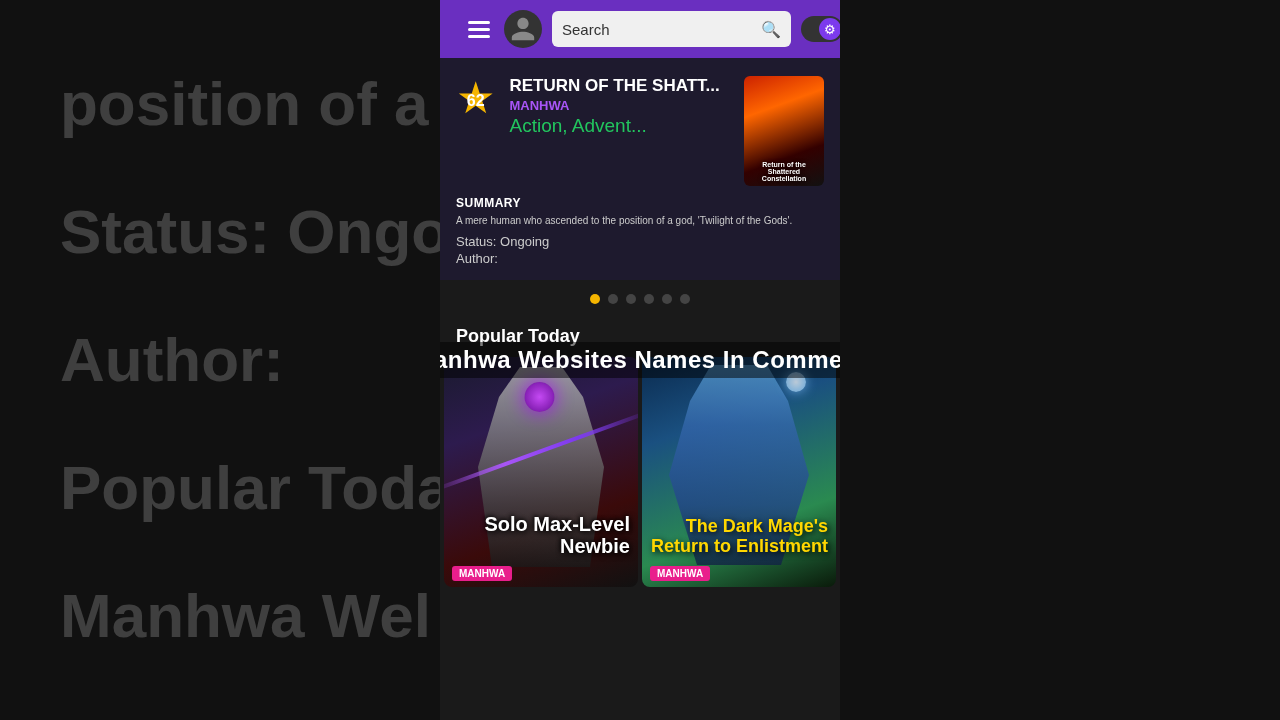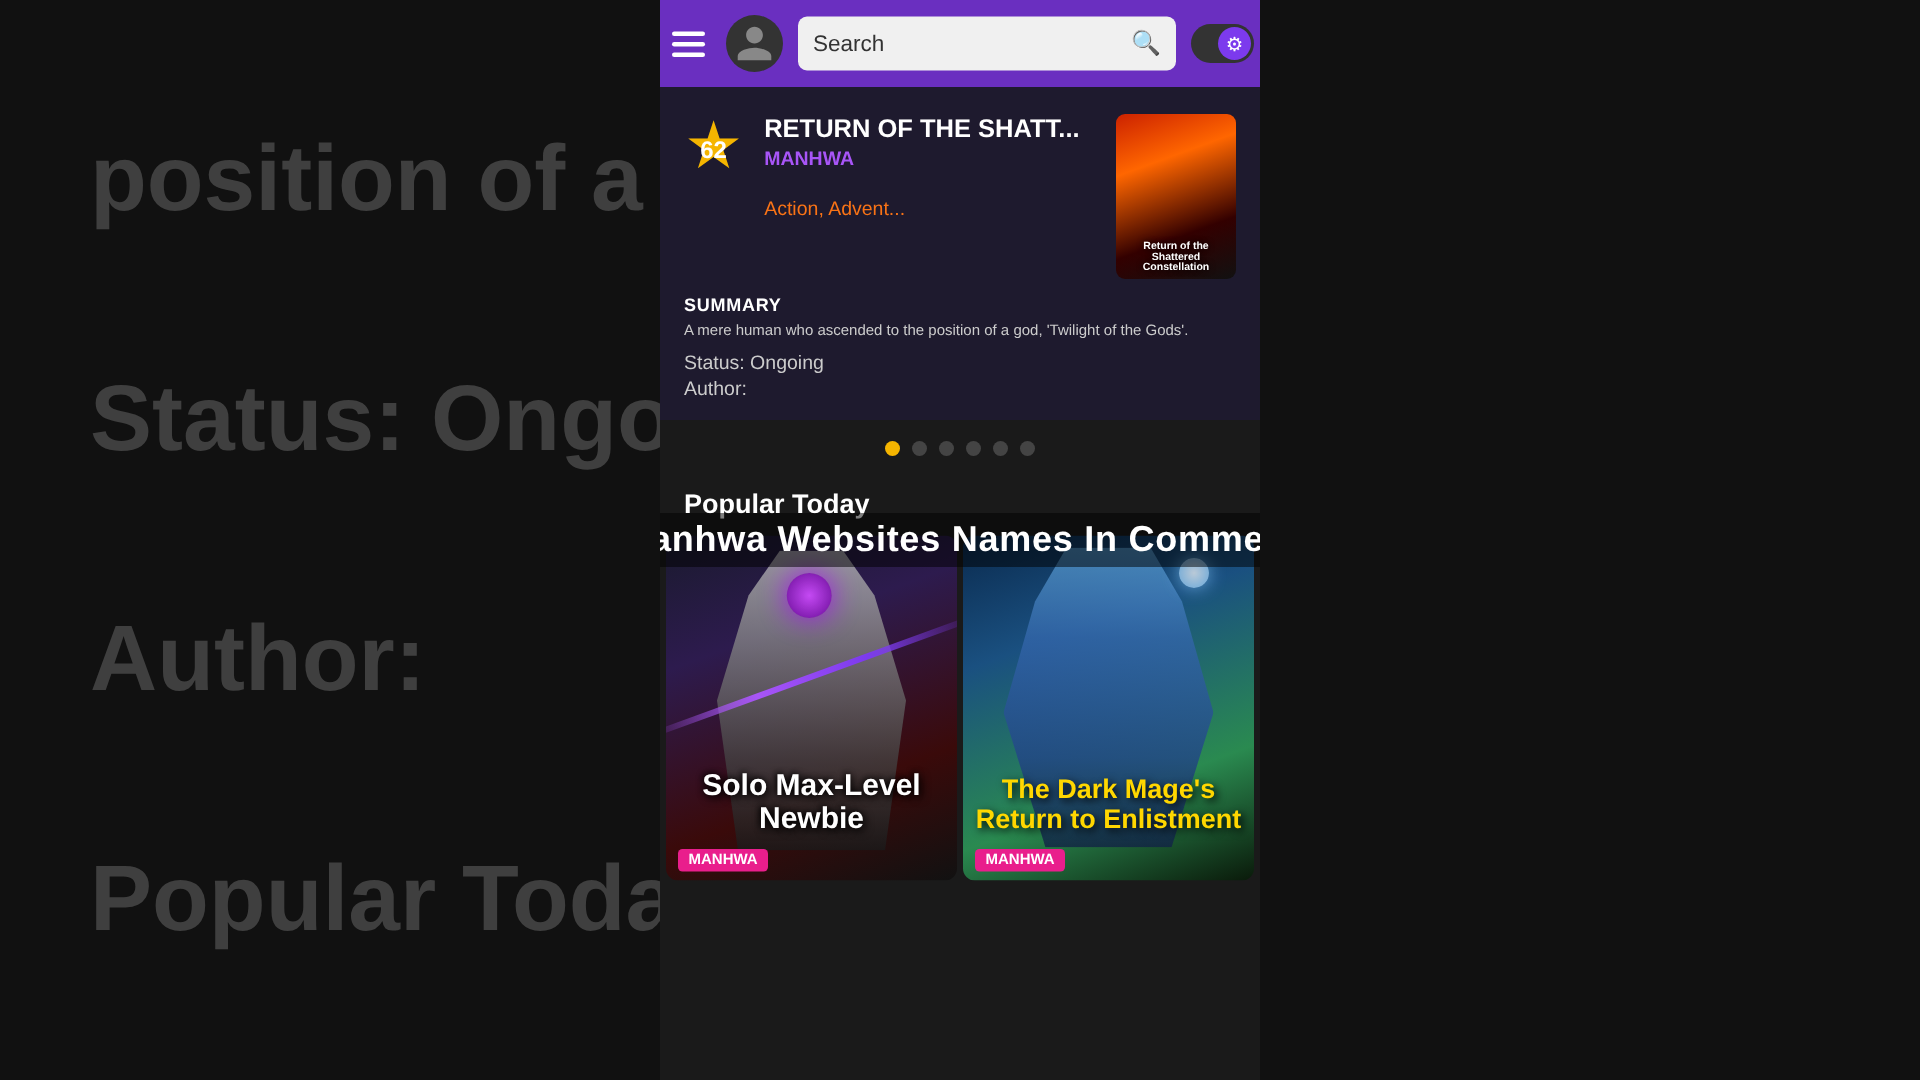--- a/index.html
+++ b/index.html
@@ -43,21 +43,21 @@
       display: flex;
       flex-direction: column;
       overflow: hidden;
     }
 
     
     .header {
       background: #6a2fc0;
       display: flex;
       align-items: center;
-      padding: 8px 4px;
+      padding: 8px 24px;
       gap: 10px;
       height: 58px;
       flex-shrink: 0;
     }
 
     .menu-btn {
       display: flex;
       flex-direction: column;
       gap: 4px;
       cursor: pointer;
@@ -181,23 +181,23 @@
       color: white;
       line-height: 1.2;
     }
     .featured-type {
       color: #a855f7;
       font-size: 13px;
       font-weight: bold;
       margin-top: 2px;
     }
     .featured-genres {
-      color: #f97316;
-      font-size: 13px;
-      margin-top: 18px;
+      color: #22c55e;
+      font-size: 19px;
+      margin-top: 2px;
     }
 
     .cover-thumb {
       width: 80px;
       height: 110px;
       border-radius: 6px;
       background: linear-gradient(135deg, #8b1a1a 0%, #ff4500 50%, #1a1a1a 100%);
       flex-shrink: 0;
       overflow: hidden;
       display: flex;
@@ -327,21 +327,21 @@
       align-items: flex-end;
       justify-content: center;
       padding-bottom: 28px;
     }
 
     .manga-title-overlay {
       position: absolute;
       bottom: 30px;
       left: 0;
       right: 0;
-      text-align: center;
+      text-align: right;
       color: white;
       font-size: 20px;
       font-weight: 900;
       line-height: 1.1;
       text-shadow: 2px 2px 6px #000, -1px -1px 4px #000;
       padding: 0 8px;
       margin-top: 12px;
     }
     .manga-title-overlay.title2 {
       font-size: 18px;
@@ -373,20 +373,21 @@
     }
   </style>
 </head>
 <body>
 
 <div class="bg-overlay">
   <div class="bg-text">position of a god,</div>
   <div class="bg-text">Status: Ongoing</div>
   <div class="bg-text">Author:</div>
   <div class="bg-text">Popular Today</div>
+  <div class="bg-text">Manhwa Wel</div>
 </div>
 
 <div class="app-container">
 
   <div class="header">
     <div class="menu-btn">
       <span></span>
       <span></span>
       <span></span>
     </div>

